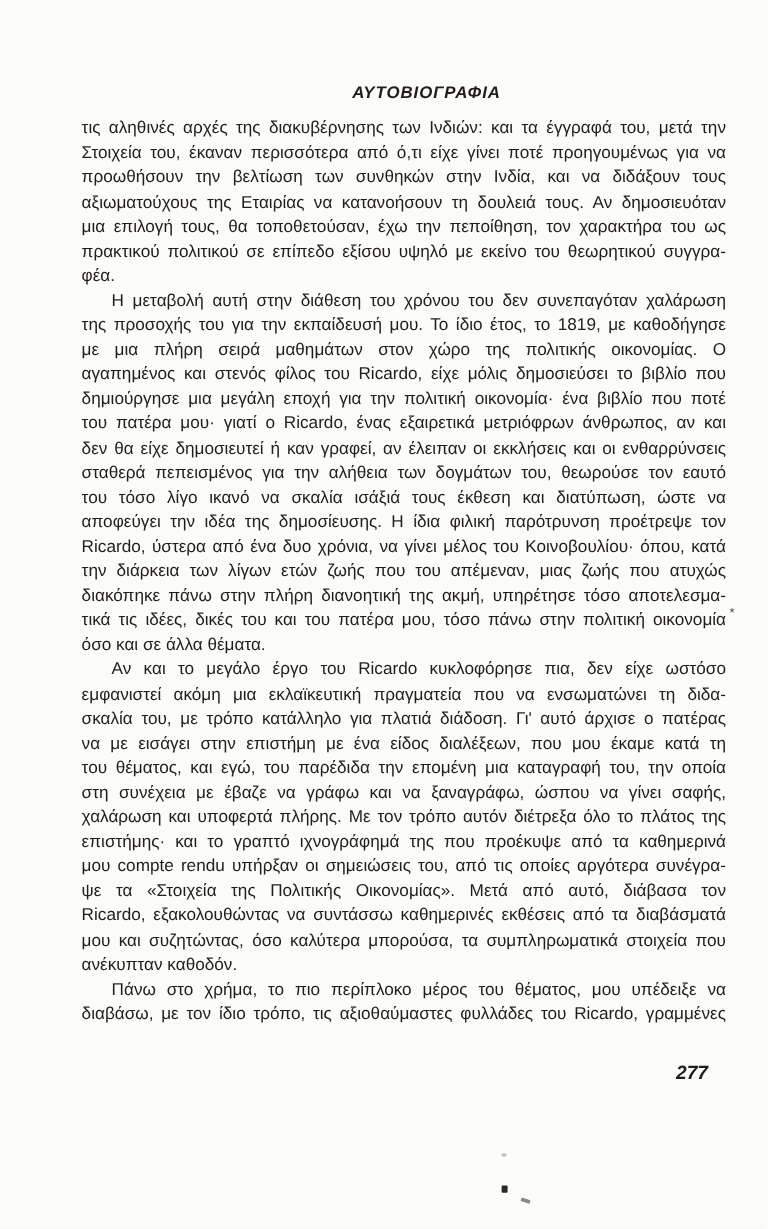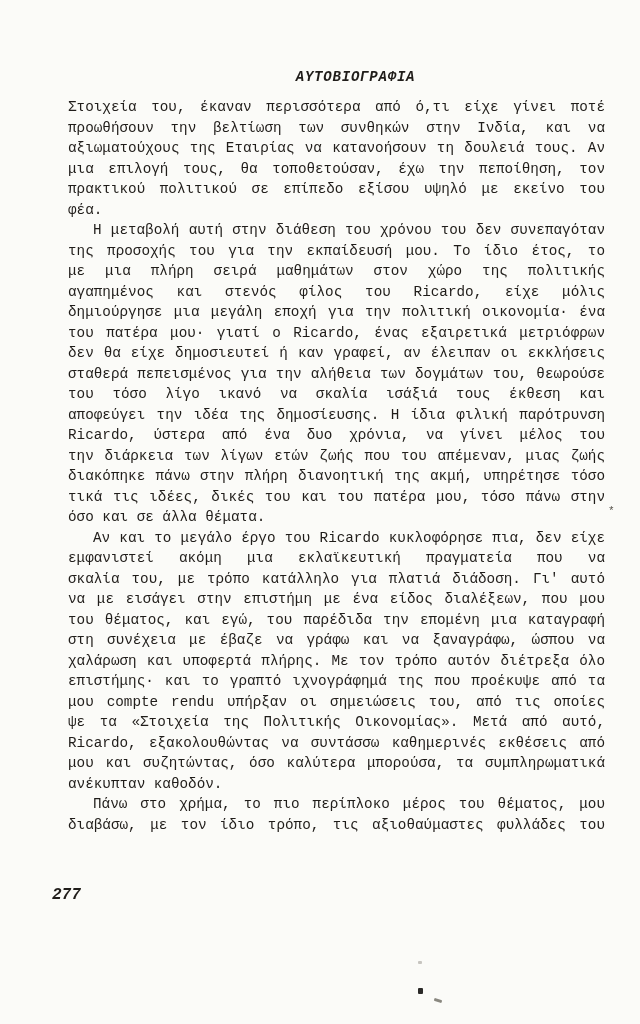--- a/index.html
+++ b/index.html
@@ -2,21 +2,21 @@
 <html><head>
 <meta charset="utf-8">
 <style>
   html,body { margin:0; padding:0; }
   body { width:640px; background:#e9e9e7; }
   .page {
     position:relative;
     width:640px; height:1024px;
     background:var(--bg,#fbfbf8);
     color:var(--ink,#201d1a);
-    font-family:Liberation Mono, monospace;
+    font-family:Liberation Sans, sans-serif;
     overflow:hidden;
   }
   .running-header {
     position:absolute; top:70px; left:87px; width:537px;
     text-align:center;
     font-style:italic; font-weight:bold;
     font-size:14px; line-height:15px;
     letter-spacing:0.8px;
   }
   .page-body {
@@ -31,36 +31,38 @@
   }
   .line::after { content:""; display:inline-block; width:100%; height:0; }
   .line.indent { text-indent:25px; }
   .line.last { text-align:left; }
   .line.last::after { content:none; }
   .margin-note {
     position:absolute; left:608px; top:505px;
     font-size:11px; color:#57534c;
   }
   .page-number {
-    position:absolute; top:886px; left:52px; width:522px;
+    position:absolute; top:886px; left:68px; width:522px;
+    text-align:right;
     font-style:italic; font-weight:600;
     font-size:16px; line-height:18px;
   }
   .speck { position:absolute; }
   .speck.s1 { left:418px; top:961px; width:4px; height:3px; background:#c7c5c0; border-radius:1px; }
   .speck.s2 { left:418px; top:988px; width:5px; height:6px; background:#2b2a28; border-radius:1px; }
   .speck.s3 { left:434px; top:999px; width:8px; height:3px; background:#8a8880; border-radius:1px; transform:rotate(18deg); }
 </style>
 </head>
 <body>
 
 <div class="page" style="--bg: #fbfbf8; --ink: #201d1a;">
   <div class="running-header">ΑΥΤΟΒΙΟΓΡΑΦΙΑ</div>
 
   <div class="page-body">
+      <div class="line">τις αληθινές αρχές της διακυβέρνησης των Ινδιών: και τα έγγραφά του, μετά την</div>
       <div class="line">Στοιχεία του, έκαναν περισσότερα από ό,τι είχε γίνει ποτέ προηγουμένως για να</div>
       <div class="line">προωθήσουν την βελτίωση των συνθηκών στην Ινδία, και να διδάξουν τους</div>
       <div class="line">αξιωματούχους της Εταιρίας να κατανοήσουν τη δουλειά τους. Αν δημοσιευόταν</div>
       <div class="line">μια επιλογή τους, θα τοποθετούσαν, έχω την πεποίθηση, τον χαρακτήρα του ως</div>
       <div class="line">πρακτικού πολιτικού σε επίπεδο εξίσου υψηλό με εκείνο του θεωρητικού συγγρα-</div>
       <div class="line last">φέα.</div>
       <div class="line indent">Η μεταβολή αυτή στην διάθεση του χρόνου του δεν συνεπαγόταν χαλάρωση</div>
       <div class="line">της προσοχής του για την εκπαίδευσή μου. Το ίδιο έτος, το 1819, με καθοδήγησε</div>
       <div class="line">με μια πλήρη σειρά μαθημάτων στον χώρο της πολιτικής οικονομίας. Ο</div>
       <div class="line">αγαπημένος και στενός φίλος του Ricardo, είχε μόλις δημοσιεύσει το βιβλίο που</div>

